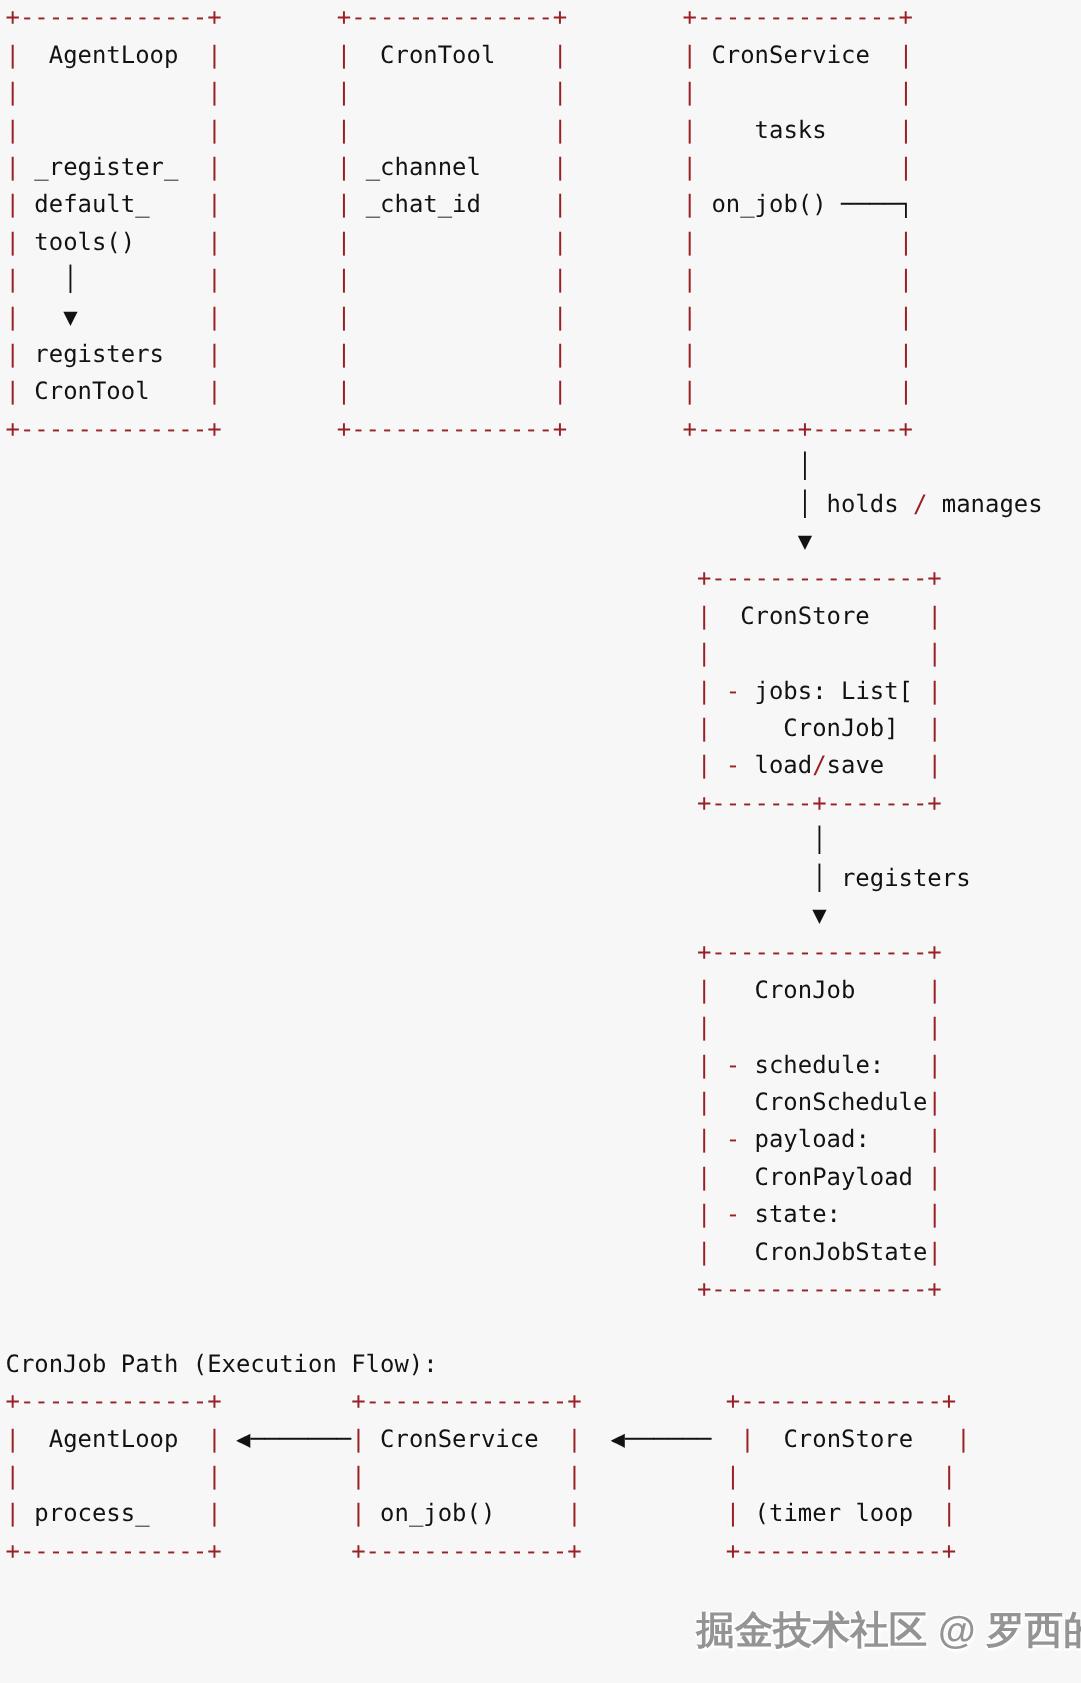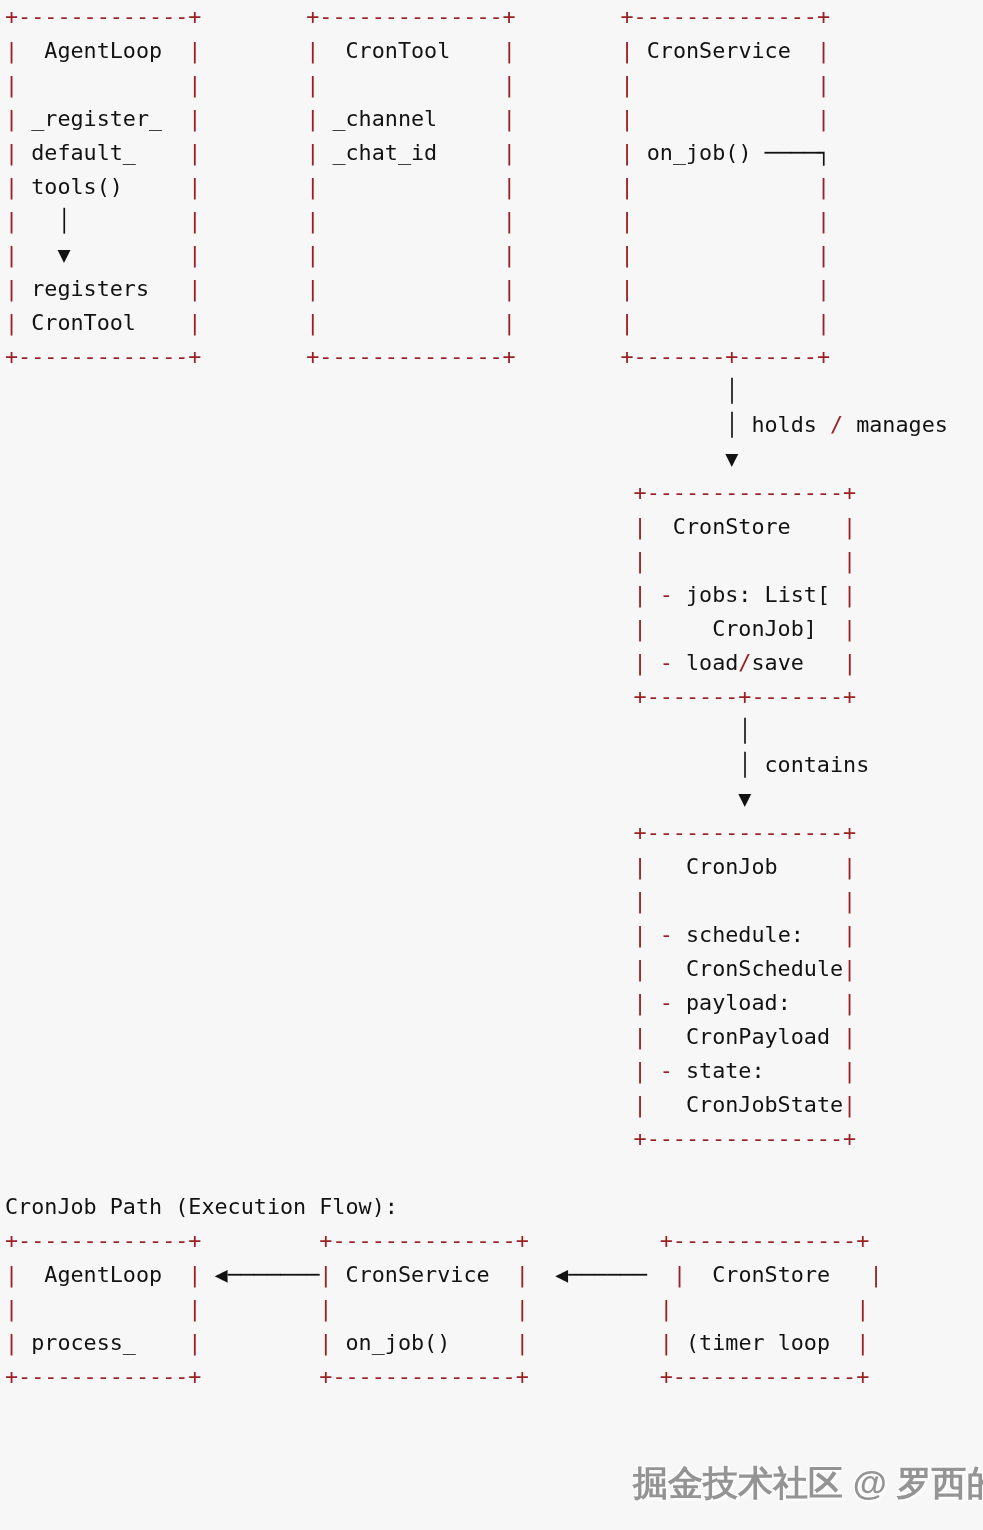--- a/index.html
+++ b/index.html
@@ -41,40 +41,41 @@
       2px 2px 3px rgba(255,255,255,0.9);
   }
 </style>
 </head>
 <body>
 
 <div id="diagram">
     <div class="line"><span class="r">+-------------+</span>        <span class="r">+--------------+</span>        <span class="r">+--------------+</span></div>
     <div class="line"><span class="r">|</span>  AgentLoop  <span class="r">|</span>        <span class="r">|</span>  CronTool    <span class="r">|</span>        <span class="r">|</span> CronService  <span class="r">|</span></div>
     <div class="line"><span class="r">|</span>             <span class="r">|</span>        <span class="r">|</span>              <span class="r">|</span>        <span class="r">|</span>              <span class="r">|</span></div>
+    <div class="line"><span class="r">|</span>             <span class="r">|</span>        <span class="r">|</span>              <span class="r">|</span>        <span class="r">|</span>    tasks     <span class="r">|</span></div>
     <div class="line"><span class="r">|</span> _register_  <span class="r">|</span>        <span class="r">|</span> _channel     <span class="r">|</span>        <span class="r">|</span>              <span class="r">|</span></div>
     <div class="line"><span class="r">|</span> default_    <span class="r">|</span>        <span class="r">|</span> _chat_id     <span class="r">|</span>        <span class="r">|</span> on_job() ────┐</div>
     <div class="line"><span class="r">|</span> tools()     <span class="r">|</span>        <span class="r">|</span>              <span class="r">|</span>        <span class="r">|</span>              <span class="r">|</span></div>
     <div class="line"><span class="r">|</span>   │         <span class="r">|</span>        <span class="r">|</span>              <span class="r">|</span>        <span class="r">|</span>              <span class="r">|</span></div>
     <div class="line"><span class="r">|</span>   <span class="g">▼</span>         <span class="r">|</span>        <span class="r">|</span>              <span class="r">|</span>        <span class="r">|</span>              <span class="r">|</span></div>
     <div class="line"><span class="r">|</span> registers   <span class="r">|</span>        <span class="r">|</span>              <span class="r">|</span>        <span class="r">|</span>              <span class="r">|</span></div>
     <div class="line"><span class="r">|</span> CronTool    <span class="r">|</span>        <span class="r">|</span>              <span class="r">|</span>        <span class="r">|</span>              <span class="r">|</span></div>
     <div class="line"><span class="r">+-------------+</span>        <span class="r">+--------------+</span>        <span class="r">+-------+------+</span></div>
     <div class="line">                                                       │</div>
     <div class="line">                                                       │ holds <span class="r">/</span> manages</div>
     <div class="line">                                                       <span class="g">▼</span></div>
     <div class="line">                                                <span class="r">+---------------+</span></div>
     <div class="line">                                                <span class="r">|</span>  CronStore    <span class="r">|</span></div>
     <div class="line">                                                <span class="r">|</span>               <span class="r">|</span></div>
     <div class="line">                                                <span class="r">|</span> <span class="r">-</span> jobs: List[ <span class="r">|</span></div>
     <div class="line">                                                <span class="r">|</span>     CronJob]  <span class="r">|</span></div>
     <div class="line">                                                <span class="r">|</span> <span class="r">-</span> load<span class="r">/</span>save   <span class="r">|</span></div>
     <div class="line">                                                <span class="r">+-------+-------+</span></div>
     <div class="line">                                                        │</div>
-    <div class="line">                                                        │ contains</div>
+    <div class="line">                                                        │ registers</div>
     <div class="line">                                                        <span class="g">▼</span></div>
     <div class="line">                                                <span class="r">+---------------+</span></div>
     <div class="line">                                                <span class="r">|</span>   CronJob     <span class="r">|</span></div>
     <div class="line">                                                <span class="r">|</span>               <span class="r">|</span></div>
     <div class="line">                                                <span class="r">|</span> <span class="r">-</span> schedule:   <span class="r">|</span></div>
     <div class="line">                                                <span class="r">|</span>   CronSchedule<span class="r">|</span></div>
     <div class="line">                                                <span class="r">|</span> <span class="r">-</span> payload:    <span class="r">|</span></div>
     <div class="line">                                                <span class="r">|</span>   CronPayload <span class="r">|</span></div>
     <div class="line">                                                <span class="r">|</span> <span class="r">-</span> state:      <span class="r">|</span></div>
     <div class="line">                                                <span class="r">|</span>   CronJobState<span class="r">|</span></div>

